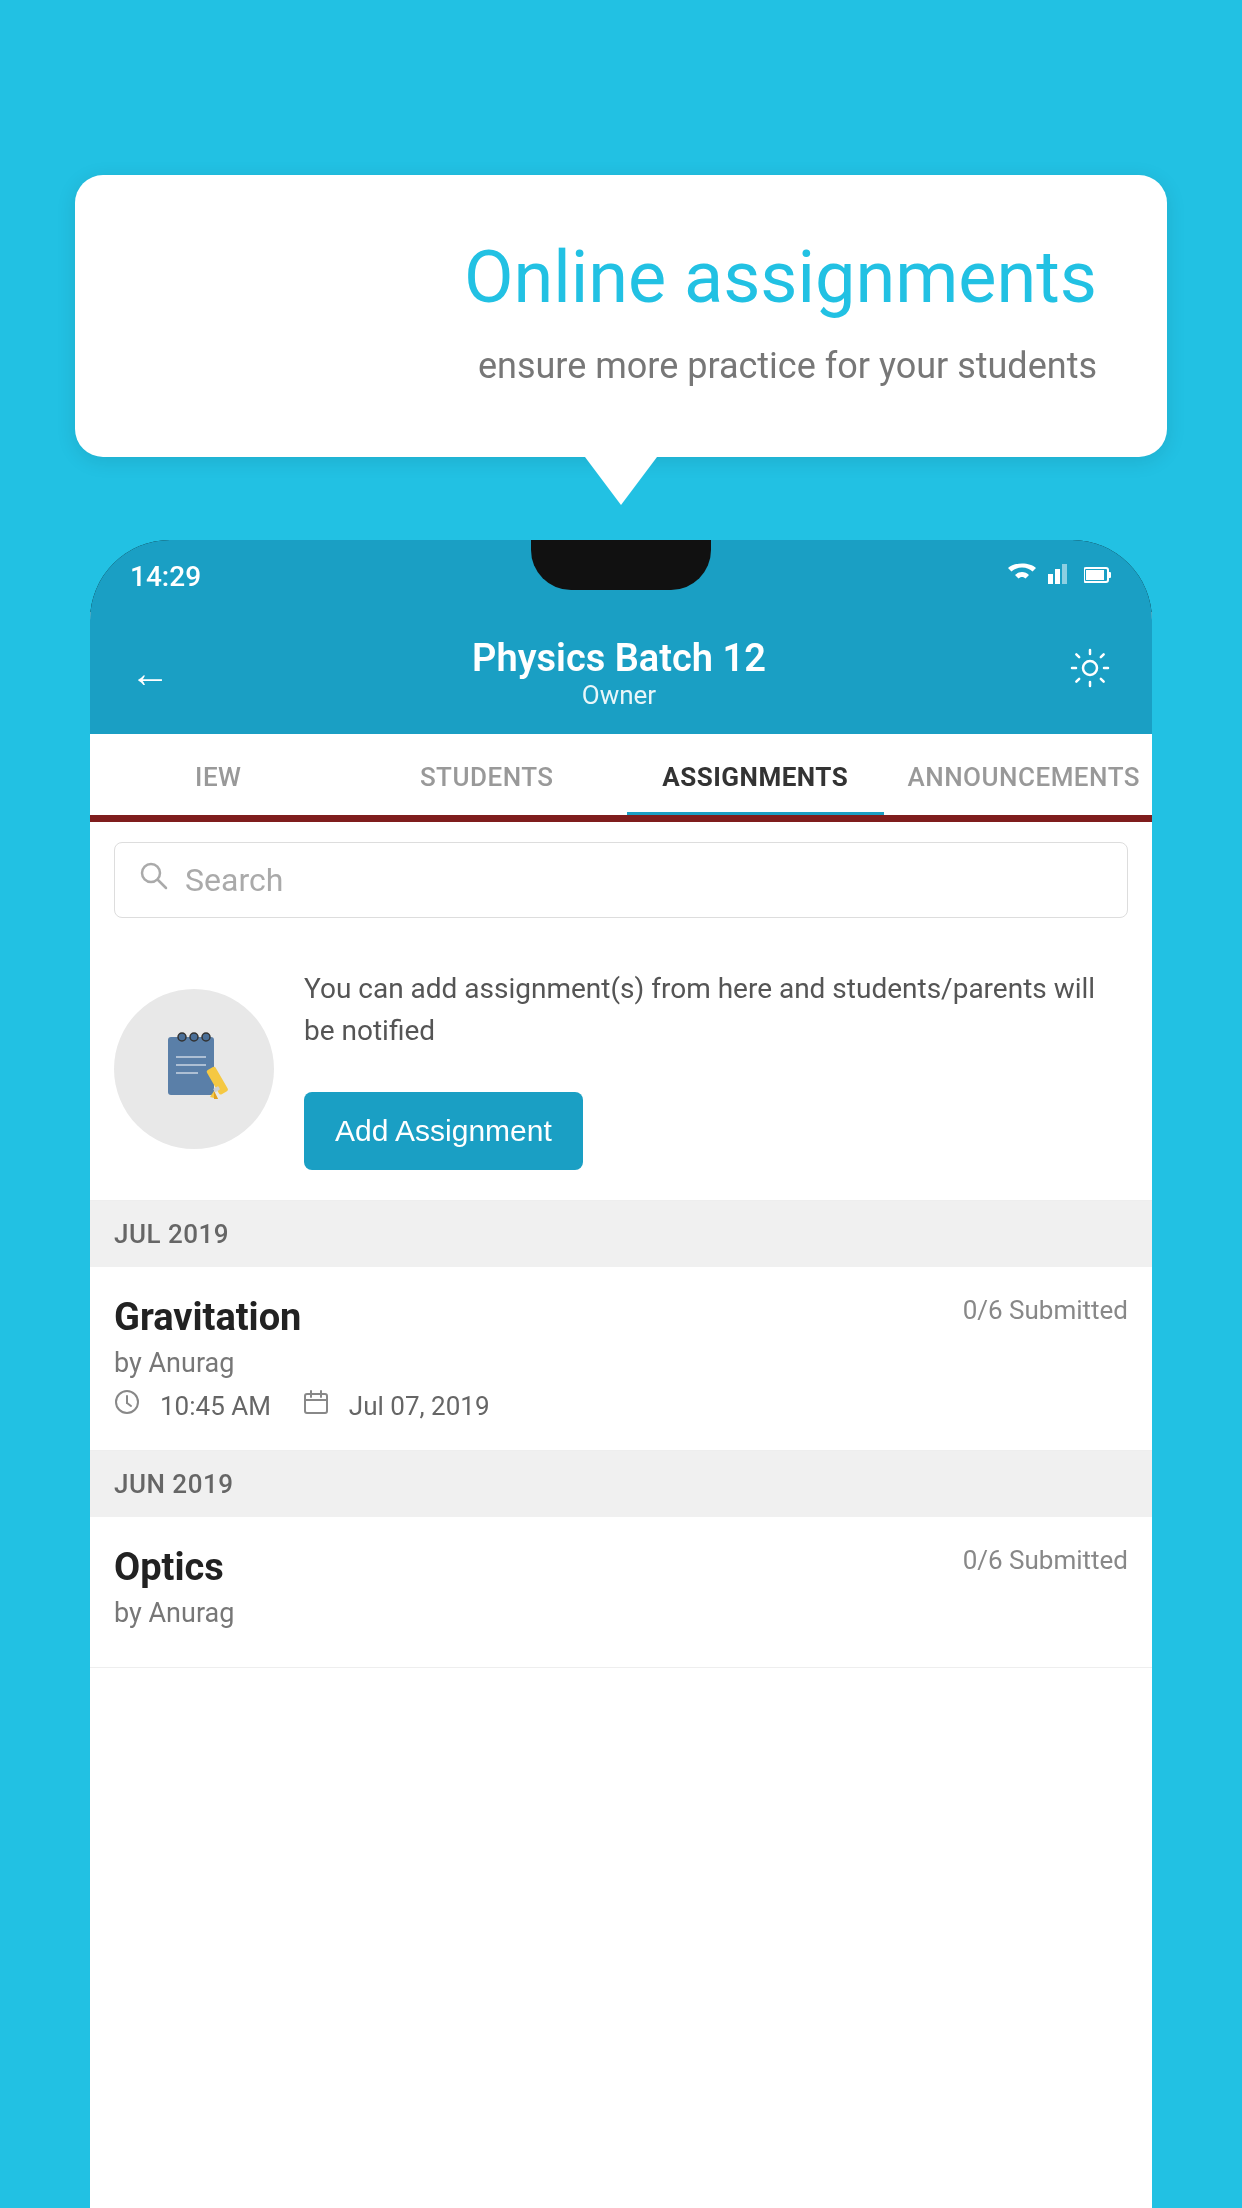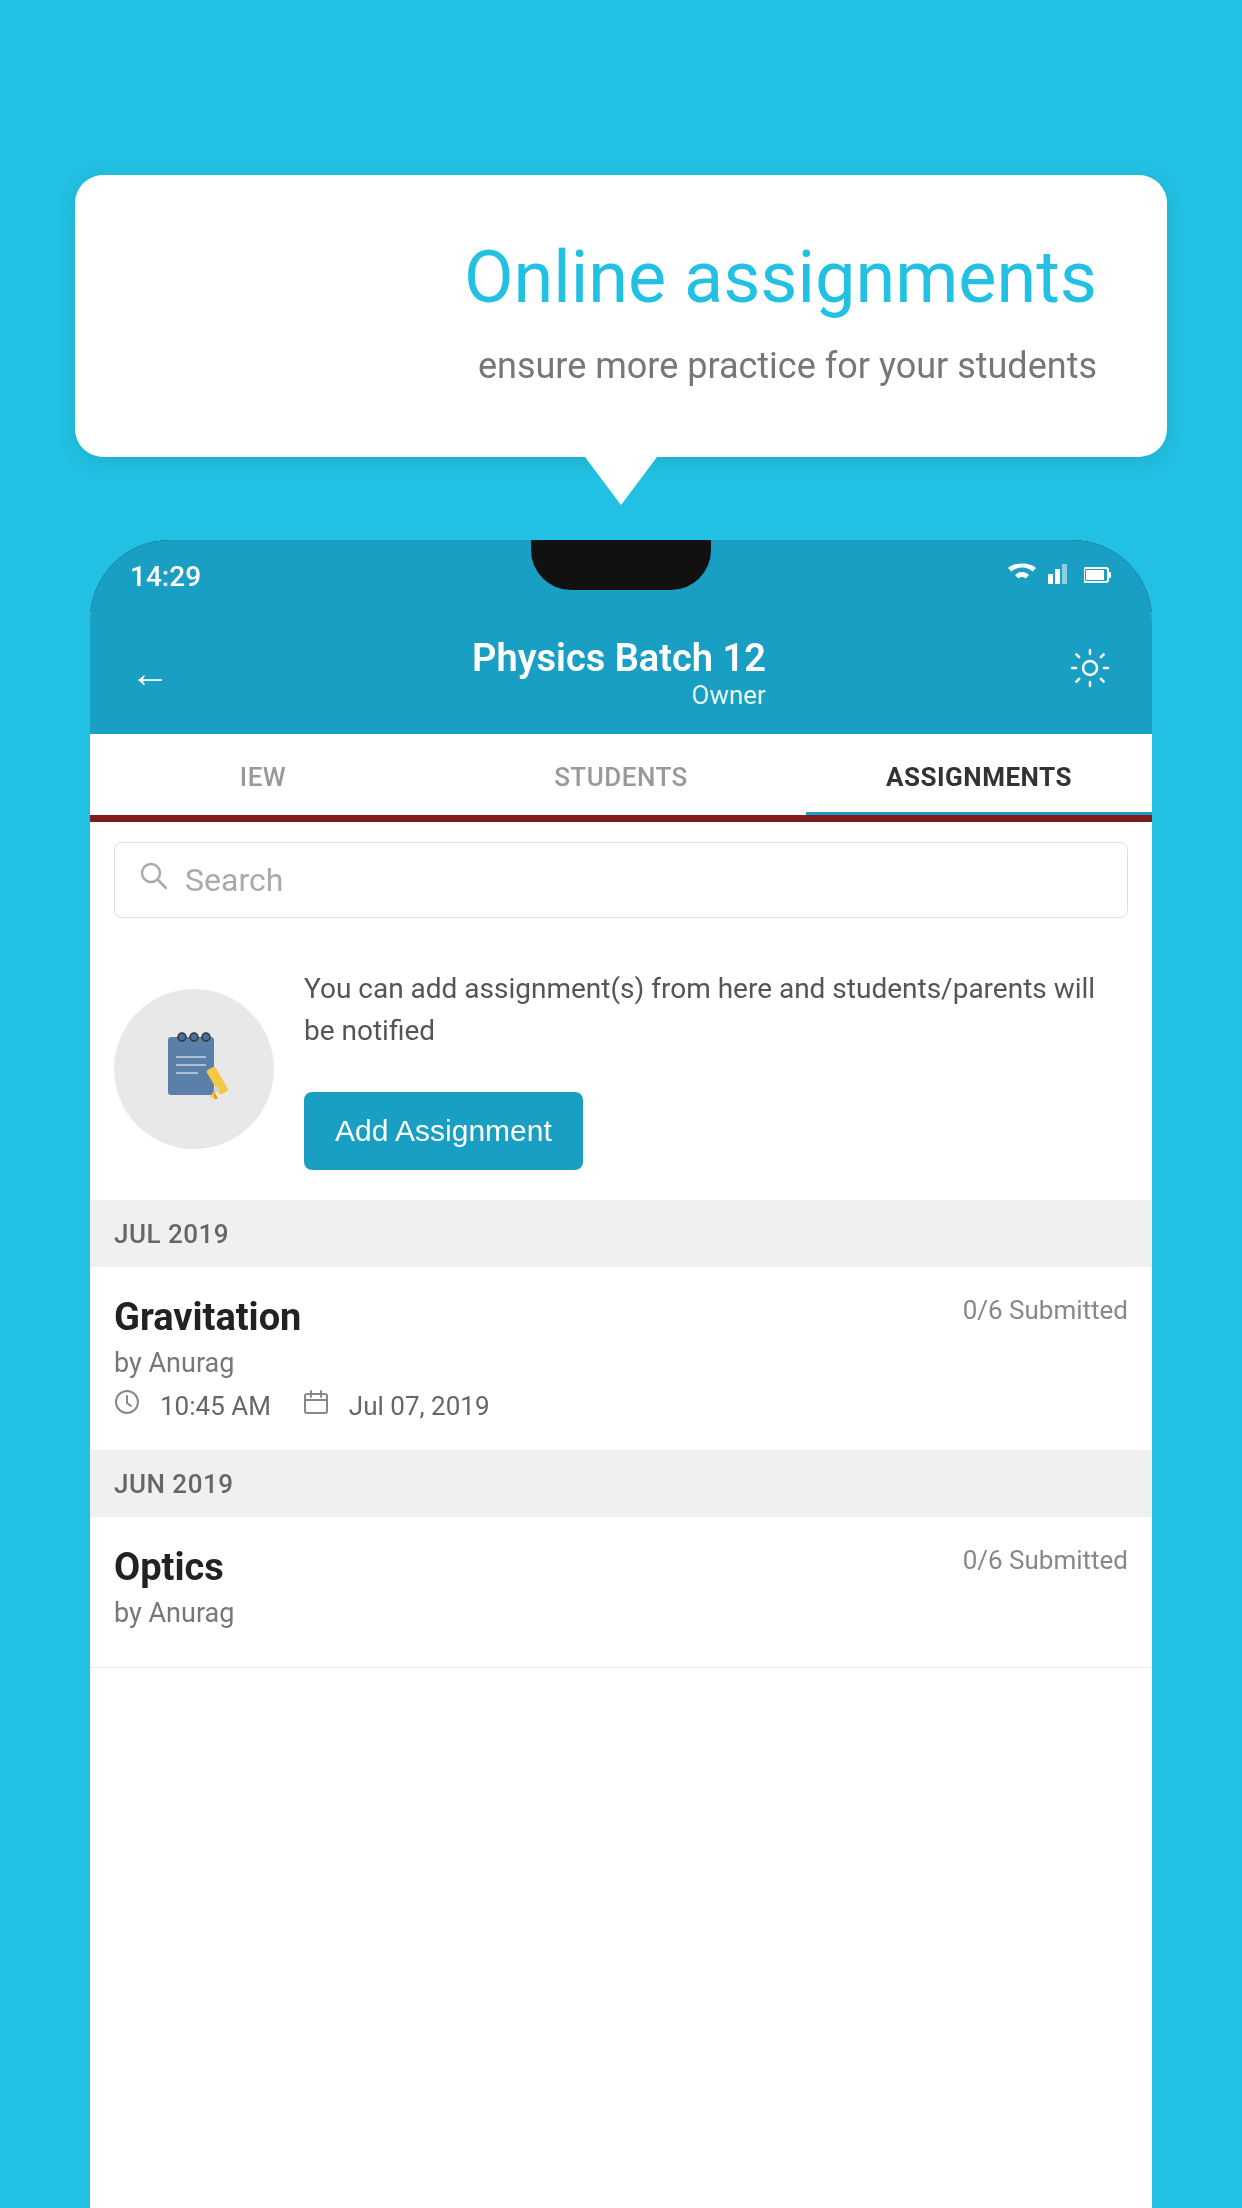--- a/index.html
+++ b/index.html
@@ -120,21 +120,21 @@
       justify-content: space-between;
     }
 
     .back-btn {
       color: white;
       font-size: 40px;
       cursor: pointer;
     }
 
     .header-title-area {
-      text-align: right;
+      text-align: center;
     }
 
     .header-title {
       color: white;
       font-size: 38px;
       font-weight: 600;
     }
 
     .header-subtitle {
       color: rgba(255,255,255,0.9);
@@ -359,20 +359,21 @@
           <circle cx="22" cy="22" r="7" stroke="white" stroke-width="2.5"></circle>
           <path d="M22 4v4M22 36v4M4 22h4M36 22h4M8.34 8.34l2.83 2.83M32.83 32.83l2.83 2.83M8.34 35.66l2.83-2.83M32.83 11.17l2.83-2.83" stroke="white" stroke-width="2.5" stroke-linecap="round"></path>
         </svg>
       </div>
     </div>
 
     <div class="tabs-bar">
       <div class="tab-item">IEW</div>
       <div class="tab-item">STUDENTS</div>
       <div class="tab-item active">ASSIGNMENTS</div>
+      <div class="tab-item">ANNOUNCEMENTS</div>
     </div>
 
     <div class="search-container">
       <div class="search-bar">
         <span class="search-icon-wrap">
           <svg width="30" height="30" viewBox="0 0 30 30" fill="none">
             <circle cx="12" cy="12" r="9" stroke="#aaa" stroke-width="2.5"></circle>
             <line x1="19" y1="19" x2="27" y2="27" stroke="#aaa" stroke-width="2.5" stroke-linecap="round"></line>
           </svg>
         </span>

